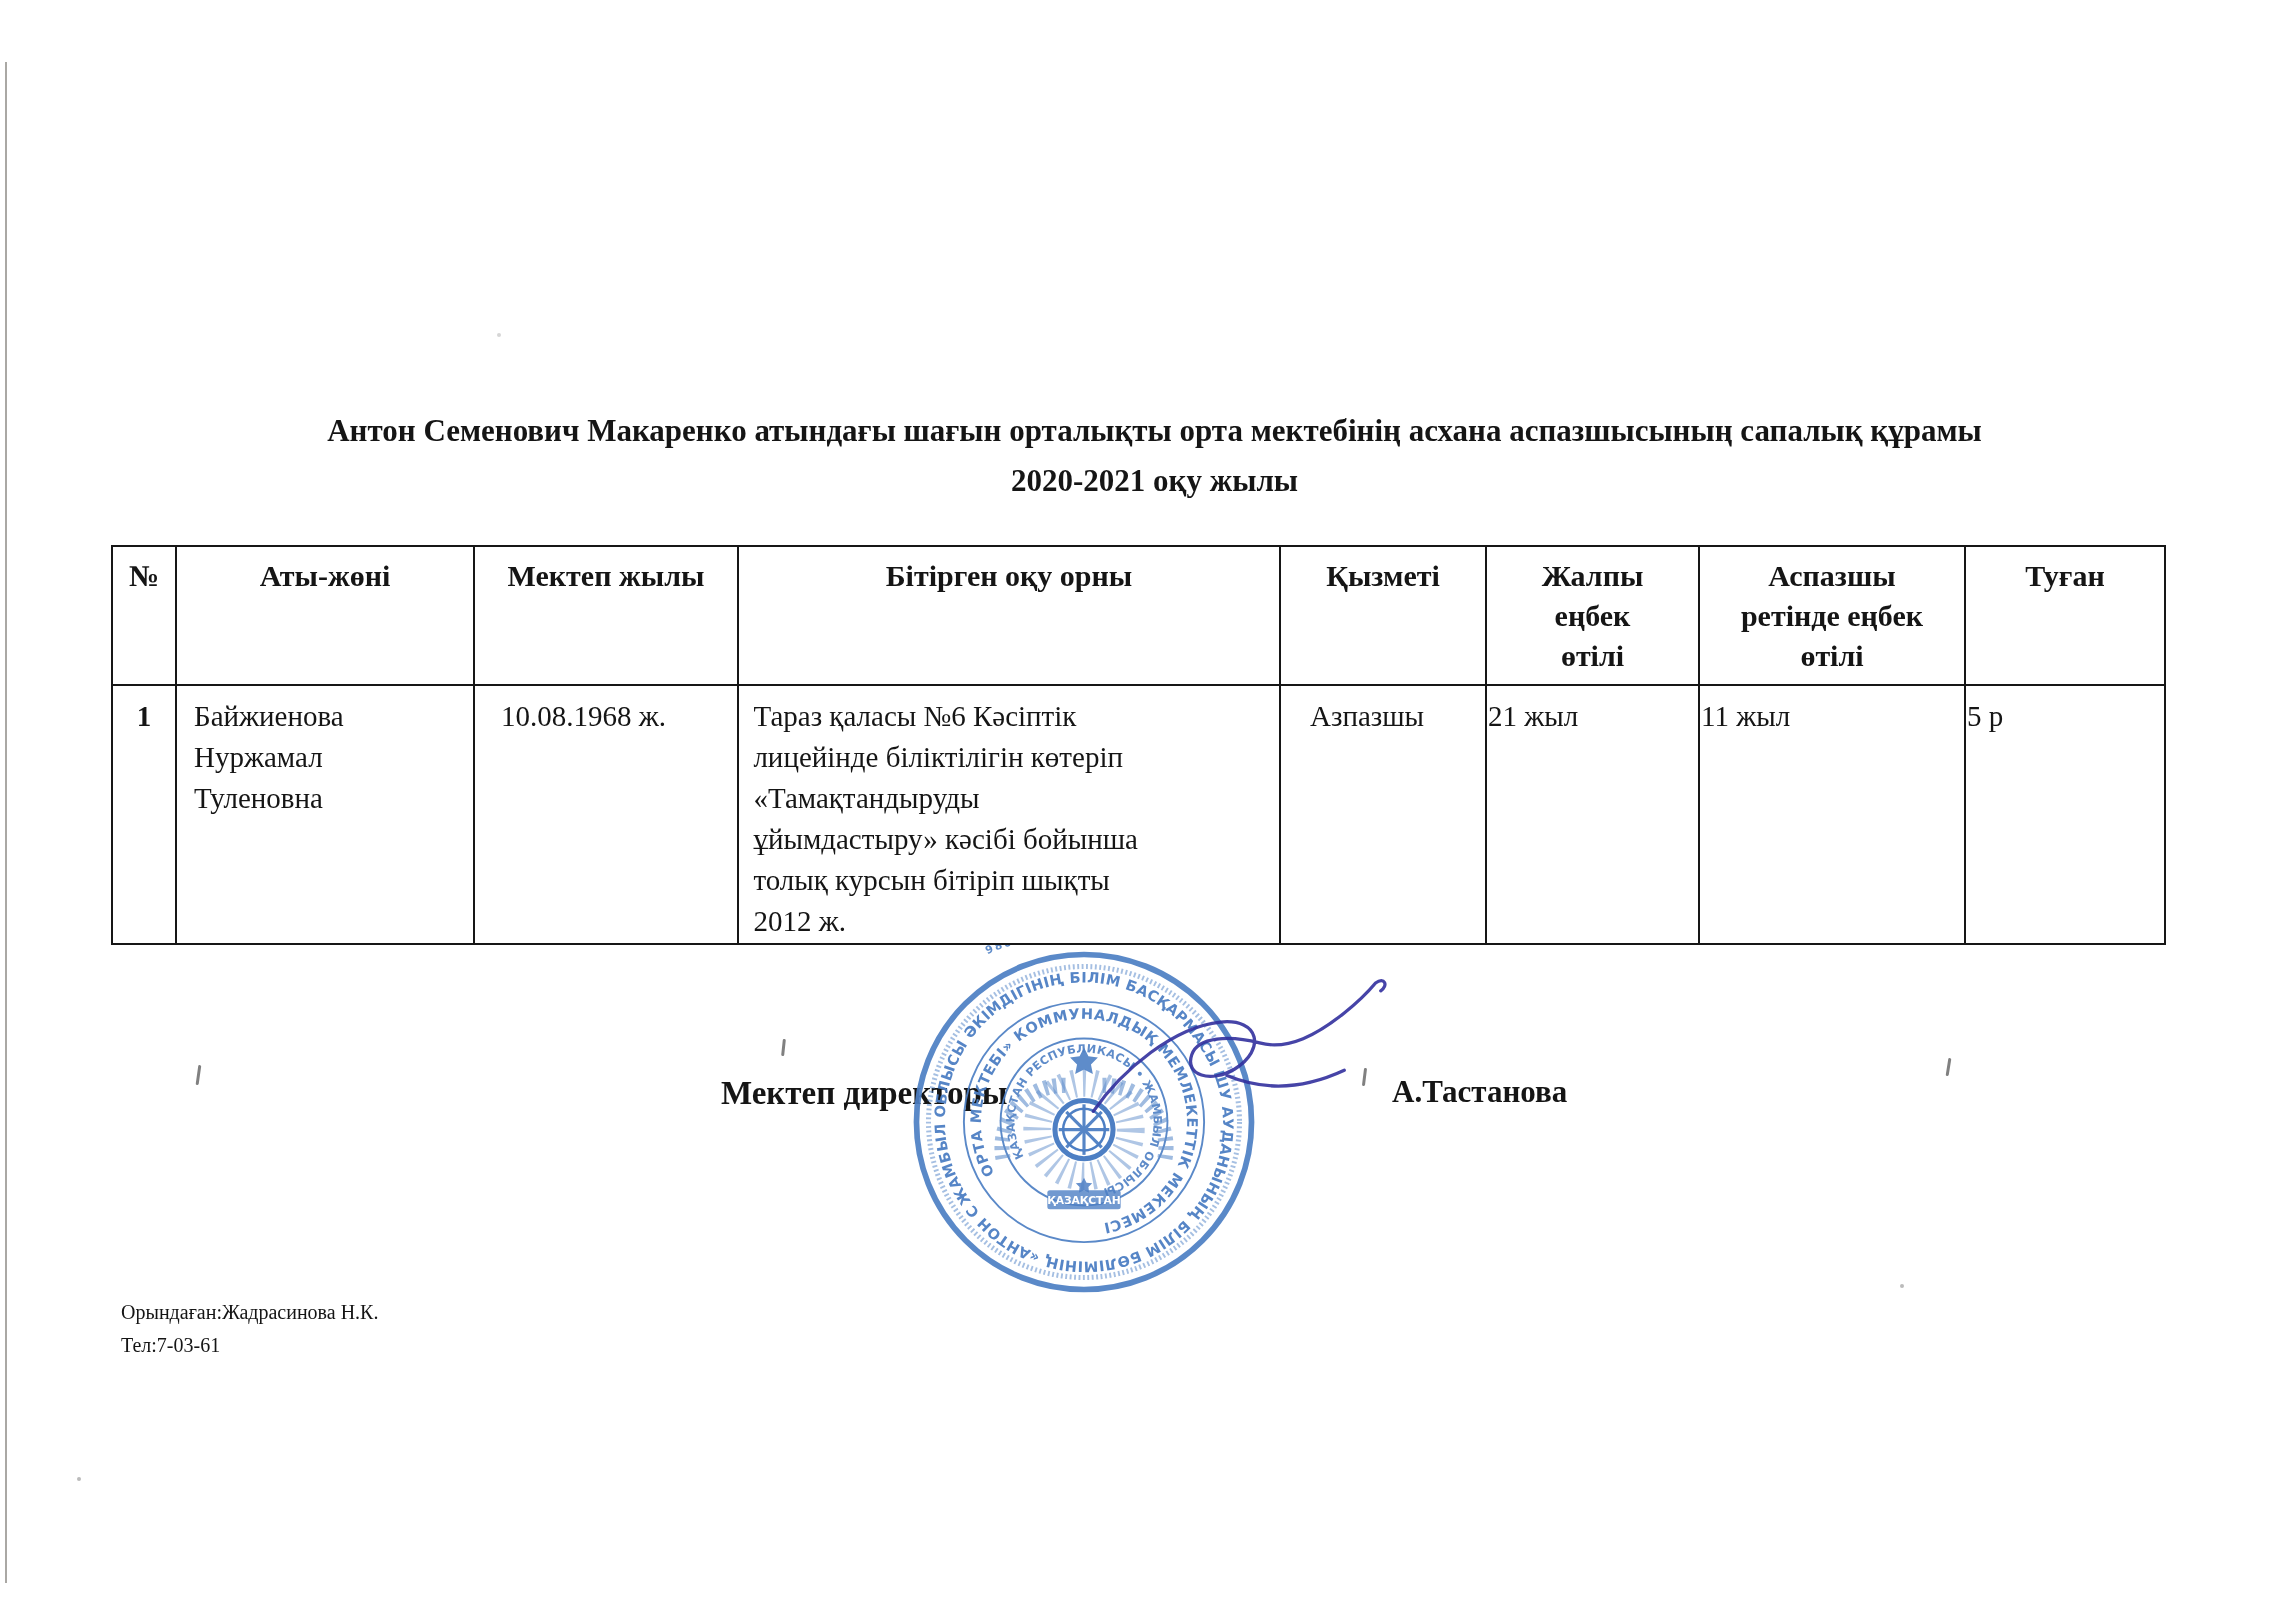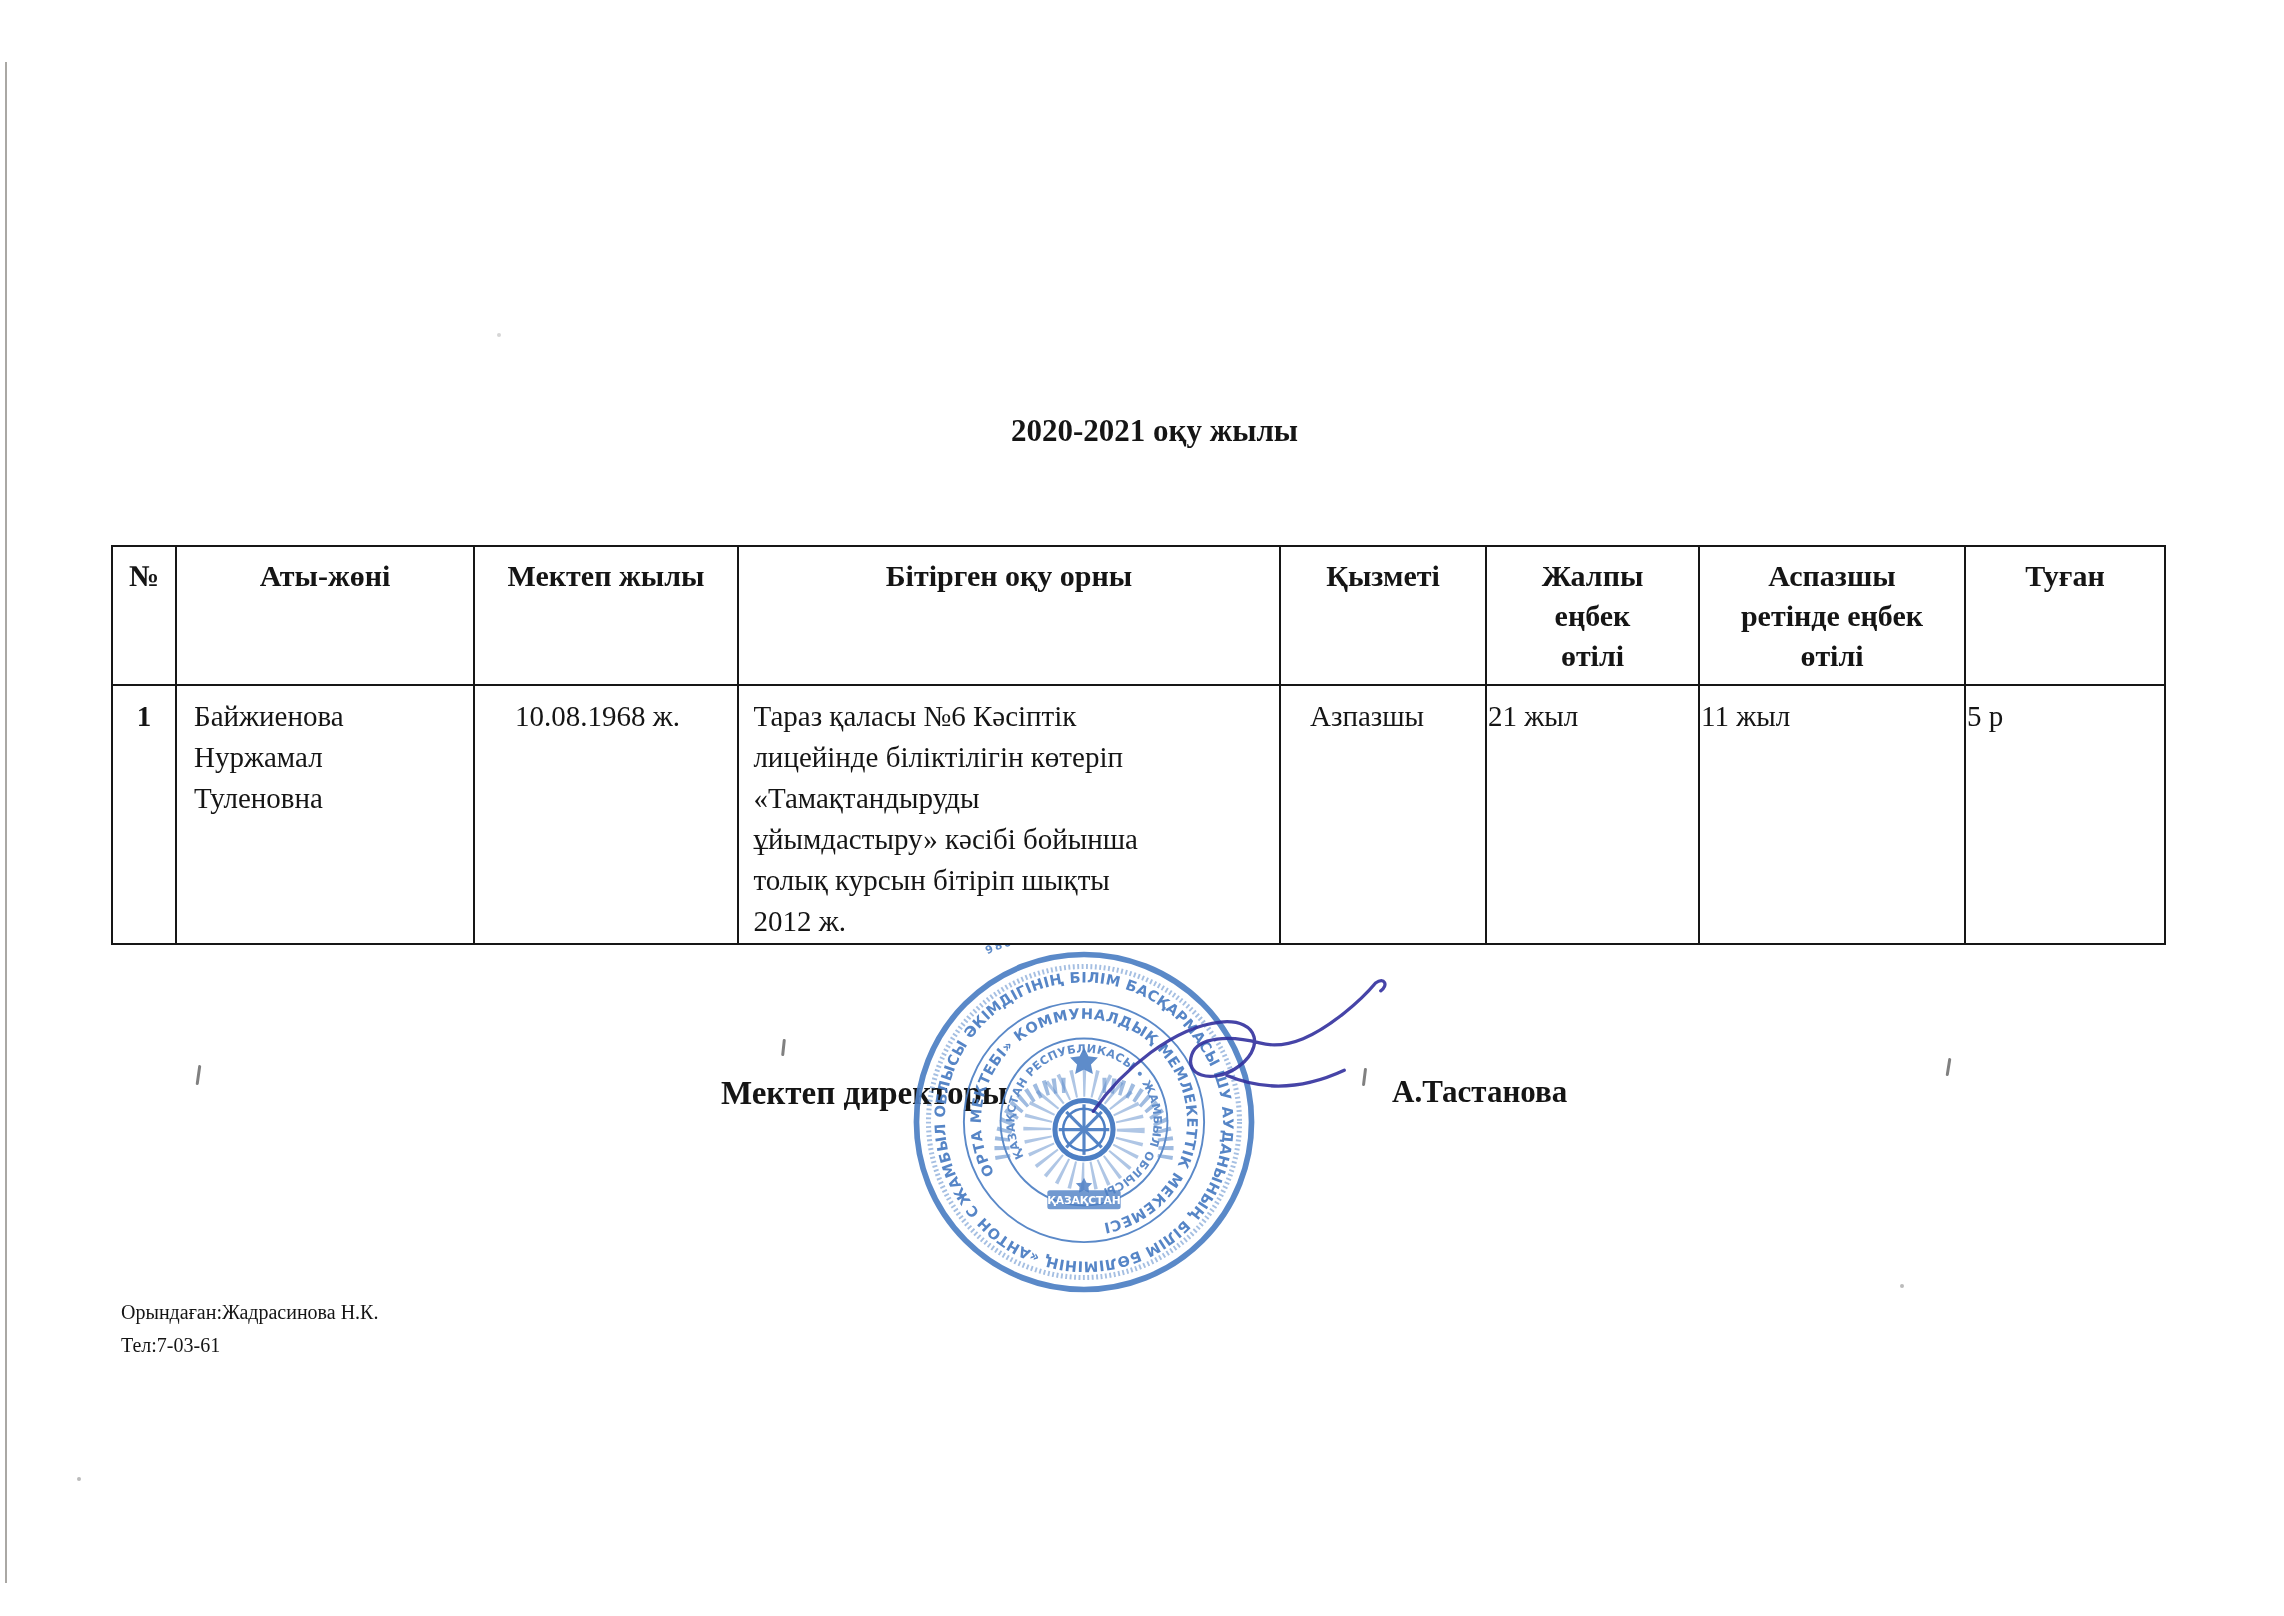--- a/index.html
+++ b/index.html
@@ -41,21 +41,21 @@
   table.main th{
     font-size:30px;font-weight:bold;line-height:40px;
     vertical-align:top;text-align:center;padding:9px 5.2px 0 5.2px;
     white-space:pre-line;height:128px;
   }
   table.main td{
     font-size:29px;line-height:41px;vertical-align:top;padding-top:10.4px;
   }
   td.cell-num{text-align:center;font-weight:bold;}
   td.cell-name{padding-left:17px;padding-right:13px;white-space:pre-line;}
-  td.cell-birth{padding-left:40px;}
+  td.cell-birth{padding-left:26px;}
   td.cell-edu{padding-left:14.4px;padding-right:36px;white-space:pre-line;}
   td.cell-pos{padding-left:29px;}
   td.cell-center{text-align:left;margin-top:28px;}
 
   .sig-label{
     position:absolute;left:721px;top:1075px;
     font-size:33px;font-weight:bold;
   }
   .sig-name{
     position:absolute;left:1392px;top:1074px;
@@ -80,20 +80,21 @@
   <div class="scan-edge"></div>
   <div class="artifact a1"></div>
   <div class="artifact a2"></div>
   <div class="artifact a3"></div>
   <div class="artifact a4"></div>
   <div class="dot d1"></div>
   <div class="dot d2"></div>
   <div class="dot d3"></div>
 
   <div class="doc-title">
+    <div>Антон Семенович Макаренко атындағы шағын орталықты орта мектебінің асхана аспазшысының сапалық құрамы</div>
     <div>2020-2021 оқу жылы</div>
   </div>
 
   <table class="main">
     <colgroup>
       <col style="width:64px">
         <col style="width:298px">
         <col style="width:264px">
       <col style="width:542px">
         <col style="width:206px">

